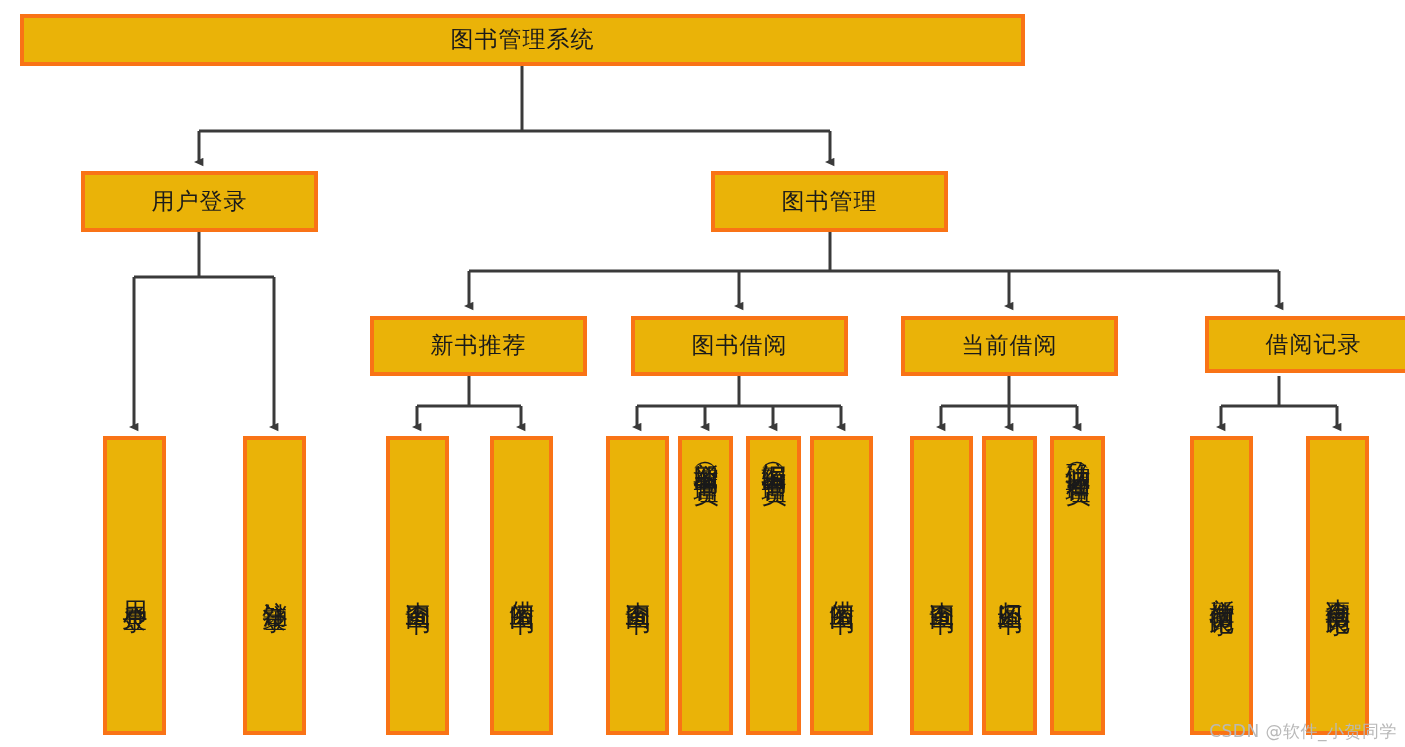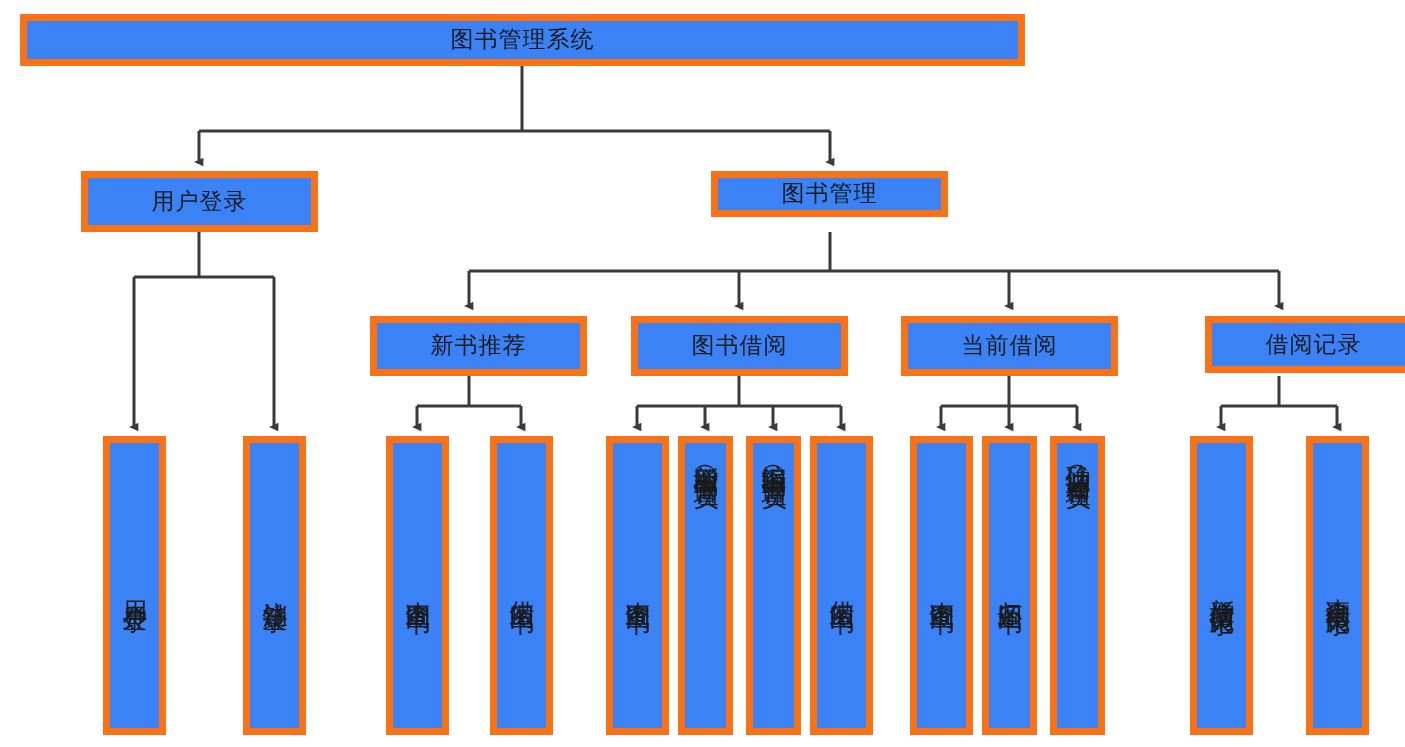--- a/index.html
+++ b/index.html
@@ -21,22 +21,22 @@
     position: absolute;
     left: 0;
     top: 0;
     width: 1405px;
     height: 747px;
     pointer-events: none;
   }
   .node {
     position: absolute;
     box-sizing: border-box;
-    background: #3b82f6;
-    border: 7px solid #f97316;
+    background: #eab308;
+    border: 4px solid #f97316;
     display: flex;
     align-items: center;
     justify-content: center;
     color: #1a1a1a;
     z-index: 2;
   }
   .node .label {
     display: block;
     text-align: center;
     letter-spacing: 1px;
@@ -129,21 +129,21 @@
     </g>
   </svg>
 
   <div class="node horiz" style="left:20px; top:14px; width:1005px; height:52px;">
     <span class="label">图书管理系统</span>
   </div>
 
   <div class="node horiz" style="left:81px; top:171px; width:237px; height:61px;">
     <span class="label">用户登录</span>
   </div>
-  <div class="node horiz" style="left:711px; top:171px; width:237px; height:46px;">
+  <div class="node horiz" style="left:711px; top:171px; width:237px; height:61px;">
     <span class="label">图书管理</span>
   </div>
 
   <div class="node horiz" style="left:361px; top:316px; width:217px; height:60px;margin-left:9px;">
     <span class="label">新书推荐</span>
   </div>
   <div class="node horiz" style="left:901px; top:316px; width:217px; height:60px;">
     <span class="label">当前借阅</span>
   </div>
   <div class="node horiz" style="left:631px; top:316px; width:217px; height:60px;">
@@ -190,14 +190,15 @@
     <span class="label">确认归还（管理员）</span>
   </div>
 
   <div class="node vert pad-mid" style="left:1190px; top:436px; width:63px; height:299px;">
     <span class="label">新增借阅记录</span>
   </div>
   <div class="node vert pad-mid" style="left:1306px; top:436px; width:63px; height:299px;">
     <span class="label">查询借阅记录</span>
   </div>
 
+  <div class="watermark">CSDN @软件_小贺同学</div>
 
 </div>
 
 </body></html>

